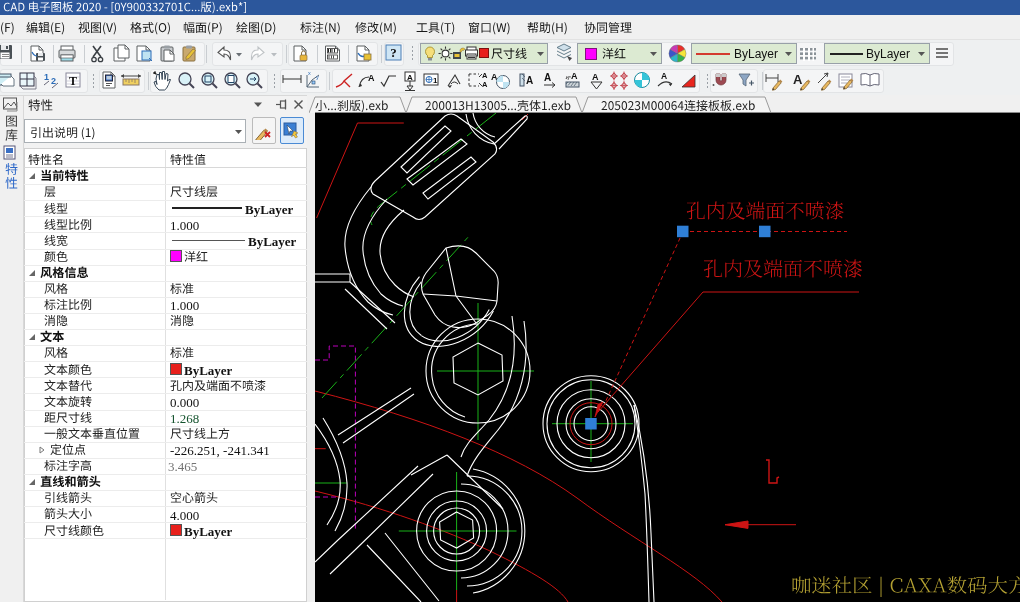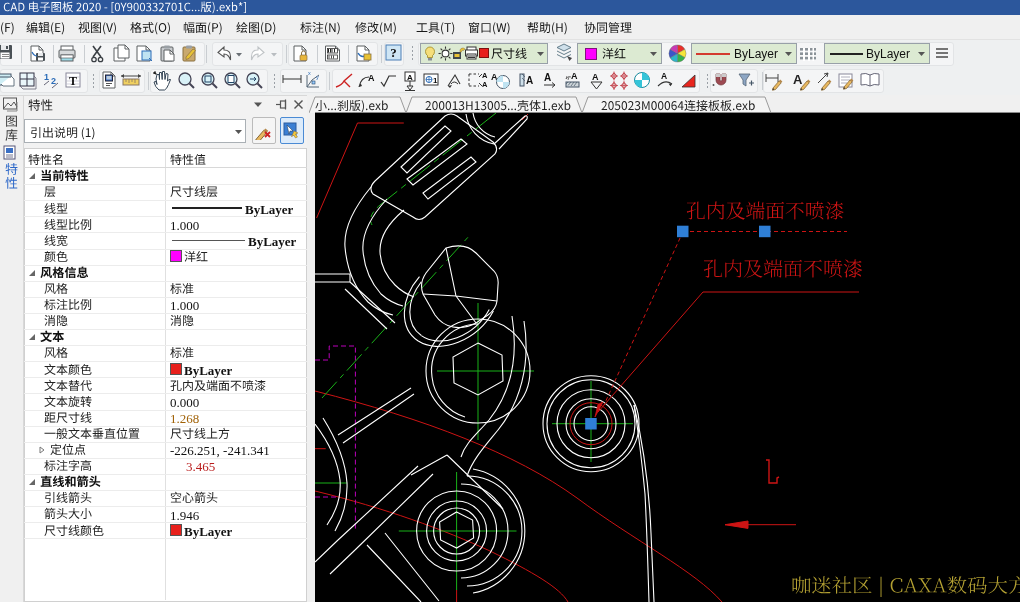--- a/index.html
+++ b/index.html
@@ -675,60 +675,60 @@
     </svg>
 <div class="abs" style="left:24px;top:409.5px;width:283px;height:1px;background:#ececec"></div>
 <svg style="position:absolute;left:44px;top:391.7px" width="52" height="17" viewBox="0 -13.9 52 16.8">
       <path d="M5.1 -9.9C5.4 -9.3 5.8 -8.5 6 -8L7 -8.3C6.8 -8.8 6.4 -9.6 6 -10.2ZM0.6 -8V-7.1H2.5C3.2 -5.3 4.1 -3.7 5.4 -2.4C4 -1.3 2.4 -0.5 0.4 0.1C0.6 0.3 0.9 0.7 1 0.9C3 0.3 4.7 -0.6 6 -1.8C7.4 -0.6 9 0.3 11 0.9C11.1 0.6 11.4 0.2 11.6 0C9.7 -0.4 8.1 -1.3 6.7 -2.4C7.9 -3.6 8.9 -5.2 9.6 -7.1H11.4V-8ZM6 -3C4.9 -4.2 4 -5.5 3.4 -7.1H8.5C7.9 -5.5 7.1 -4.1 6 -3Z M17.5 -10.1V-7.5H12.8V-6.6H16.4C15.5 -4.6 14 -2.7 12.4 -1.7C12.7 -1.5 13 -1.2 13.1 -0.9C14.8 -2.1 16.4 -4.3 17.3 -6.6H17.5V-2.2H14.7V-1.3H17.5V1H18.5V-1.3H21.3V-2.2H18.5V-6.6H18.6C19.5 -4.3 21.1 -2.1 22.9 -1C23 -1.2 23.4 -1.6 23.6 -1.8C21.9 -2.7 20.4 -4.6 19.5 -6.6H23.2V-7.5H18.5V-10.1Z M26 -9.8C26.4 -9.3 26.7 -8.6 26.9 -8.1H24.5V-7.3H25.8C25.8 -3.9 25.7 -1.2 24.3 0.3C24.5 0.5 24.8 0.8 25 1C26.1 -0.4 26.5 -2.4 26.6 -4.9H28C27.9 -1.5 27.8 -0.4 27.6 -0.1C27.6 0 27.5 0.1 27.3 0.1C27.1 0.1 26.7 0.1 26.2 0C26.4 0.3 26.4 0.6 26.4 0.9C26.9 0.9 27.4 0.9 27.7 0.8C28 0.8 28.2 0.7 28.4 0.4C28.7 0 28.8 -1.3 28.8 -5.3C28.8 -5.4 28.8 -5.7 28.8 -5.7H26.6L26.7 -7.3H29.3V-8.1H27.1L27.8 -8.4C27.6 -8.8 27.2 -9.5 26.8 -10ZM30.1 -4.5C30 -2.5 29.8 -0.7 28.8 0.3C29 0.5 29.3 0.7 29.4 0.9C29.9 0.4 30.3 -0.4 30.5 -1.2C31.2 0.4 32.3 0.7 33.8 0.7H35.4C35.4 0.5 35.5 0.1 35.6 -0.1C35.3 -0.1 34 -0.1 33.8 -0.1C33.4 -0.1 33.1 -0.1 32.7 -0.2V-2.7H35V-3.5H32.7V-5.6H34.3C34.2 -5.2 34 -4.7 33.8 -4.4L34.5 -4.1C34.8 -4.7 35.1 -5.5 35.4 -6.3L34.8 -6.4L34.7 -6.4H29.9C30.2 -6.8 30.5 -7.2 30.7 -7.7H35.5V-8.5H31.1C31.2 -9 31.4 -9.4 31.5 -9.9L30.6 -10.1C30.3 -8.7 29.7 -7.4 28.9 -6.6C29.1 -6.4 29.4 -6.1 29.6 -6L29.8 -6.3V-5.6H31.9V-0.6C31.4 -0.9 31 -1.5 30.7 -2.6C30.8 -3.2 30.8 -3.8 30.9 -4.5Z M37 -4C37.1 -4.1 37.4 -4.2 37.8 -4.2H38.9V-2.4L36.5 -2L36.7 -1.1L38.9 -1.6V0.9H39.8V-1.7L41.4 -2.1L41.4 -2.8L39.8 -2.6V-4.2H41V-5H39.8V-6.8H38.9V-5H37.7C38.1 -5.8 38.5 -6.8 38.8 -7.8H41V-8.7H39.1C39.2 -9.1 39.3 -9.5 39.4 -9.9L38.5 -10.1C38.4 -9.6 38.3 -9.1 38.2 -8.7H36.6V-7.8H38C37.7 -6.9 37.4 -6 37.3 -5.7C37.1 -5.2 36.9 -4.8 36.7 -4.8C36.8 -4.6 36.9 -4.2 37 -4ZM41.1 -6.4V-5.6H42.9C42.6 -4.7 42.4 -3.9 42.2 -3.3H45.6C45.2 -2.7 44.7 -2 44.2 -1.4C43.8 -1.7 43.3 -1.9 42.9 -2.1L42.4 -1.6C43.6 -0.8 45 0.3 45.7 1L46.3 0.3C46 -0.1 45.4 -0.5 44.9 -0.9C45.6 -1.9 46.5 -3 47.1 -3.9L46.4 -4.2L46.3 -4.2H43.4L43.8 -5.6H47.5V-6.4H44.1L44.4 -7.8H47.1V-8.7H44.7L45 -10L44.1 -10.1L43.8 -8.7H41.6V-7.8H43.5L43.1 -6.4Z" fill="#222"></path>
     </svg>
 <div class="abs" style="left:170px;top:394.9px;font-family:'Liberation Serif',serif;font-size:13px;color:#111">0.000</div>
 <div class="abs" style="left:24px;top:425.6px;width:283px;height:1px;background:#ececec"></div>
 <svg style="position:absolute;left:44px;top:407.8px" width="52" height="17" viewBox="0 -13.9 52 16.8">
       <path d="M1.8 -8.8H4.1V-6.7H1.8ZM6.6 -5.9H9.8V-3.4H6.6ZM11.3 -9.5H5.7V0.5H11.5V-0.4H6.6V-2.6H10.7V-6.7H6.6V-8.6H11.3ZM0.4 -0.4 0.6 0.4C1.9 0.1 3.6 -0.4 5.2 -0.9L5.1 -1.7L3.6 -1.2V-3.4H5.1V-4.2H3.6V-5.9H5V-9.6H1V-5.9H2.7V-1L1.8 -0.8V-4.7H1V-0.6Z M14.1 -9.5V-6.1C14.1 -4.1 14 -1.5 12.4 0.4C12.6 0.5 13 0.8 13.1 1C14.5 -0.6 14.9 -2.9 15.1 -4.8H18.2C18.9 -2 20.4 0 22.9 0.9C23 0.7 23.3 0.3 23.5 0.1C21.2 -0.6 19.8 -2.4 19.1 -4.8H22.3V-9.5ZM15.1 -8.6H21.4V-5.7H15.1V-6.1Z M26 -5C26.9 -4 27.8 -2.8 28.2 -1.9L29 -2.4C28.6 -3.3 27.6 -4.5 26.8 -5.4ZM31.6 -10.1V-7.5H24.6V-6.6H31.6V-0.4C31.6 -0.1 31.5 -0 31.2 0C30.9 0 29.9 0 28.7 -0C28.9 0.3 29.1 0.7 29.1 1C30.4 1 31.4 1 31.9 0.8C32.4 0.6 32.6 0.4 32.6 -0.4V-6.6H35.4V-7.5H32.6V-10.1Z M36.6 -0.6 36.8 0.2C37.9 -0.1 39.4 -0.6 40.8 -1L40.6 -1.7C39.2 -1.3 37.6 -0.9 36.6 -0.6ZM44.4 -9.4C45 -9.1 45.8 -8.6 46.2 -8.3L46.7 -8.8C46.3 -9.2 45.6 -9.6 45 -9.9ZM36.9 -5.1C37 -5.2 37.3 -5.2 38.8 -5.4C38.3 -4.6 37.8 -4 37.6 -3.8C37.2 -3.4 36.9 -3.1 36.6 -3C36.8 -2.8 36.9 -2.4 36.9 -2.2C37.2 -2.3 37.6 -2.4 40.6 -3.1C40.6 -3.2 40.6 -3.6 40.6 -3.8L38.2 -3.4C39.1 -4.5 40 -5.8 40.8 -7.1L40.1 -7.6C39.8 -7.1 39.6 -6.7 39.3 -6.2L37.8 -6.1C38.5 -7.1 39.2 -8.4 39.7 -9.6L38.9 -10C38.4 -8.6 37.5 -7.1 37.2 -6.7C37 -6.3 36.8 -6 36.6 -5.9C36.7 -5.7 36.8 -5.3 36.9 -5.1ZM46.6 -4.2C46.2 -3.4 45.5 -2.7 44.7 -2.1C44.5 -2.8 44.4 -3.5 44.3 -4.4L47.3 -5L47.2 -5.8L44.1 -5.2C44.1 -5.7 44 -6.2 44 -6.8L47 -7.2L46.8 -8L43.9 -7.6C43.9 -8.4 43.9 -9.2 43.9 -10.1H43C43 -9.2 43 -8.3 43.1 -7.5L41.2 -7.2L41.3 -6.4L43.1 -6.7C43.2 -6.1 43.2 -5.6 43.3 -5.1L41 -4.6L41.1 -3.8L43.4 -4.2C43.5 -3.2 43.7 -2.3 44 -1.6C43 -0.9 41.8 -0.4 40.6 0C40.8 0.2 41 0.5 41.1 0.7C42.3 0.3 43.3 -0.2 44.3 -0.8C44.8 0.3 45.4 0.9 46.3 0.9C47.1 0.9 47.4 0.5 47.6 -0.8C47.4 -0.9 47.1 -1.1 46.9 -1.3C46.8 -0.2 46.7 0 46.4 0C45.9 0 45.4 -0.4 45 -1.3C46 -2 46.8 -2.9 47.4 -3.8Z" fill="#222"></path>
     </svg>
-<div class="abs" style="left:170px;top:411.0px;font-family:'Liberation Serif',serif;font-size:13px;color:#a16207">1.268</div>
+<div class="abs" style="left:170px;top:411.0px;font-family:'Liberation Serif',serif;font-size:13px;color:#14532d">1.268</div>
 <div class="abs" style="left:24px;top:441.7px;width:283px;height:1px;background:#ececec"></div>
 <svg style="position:absolute;left:44px;top:423.9px" width="100" height="17" viewBox="0 -13.9 100 16.8">
       <path d="M0.5 -5.2V-4.2H11.5V-5.2Z M14.6 -7.2C14.9 -6.7 15.3 -6 15.5 -5.5L16.1 -5.9C15.9 -6.3 15.6 -6.9 15.2 -7.4ZM14.7 -3.3C15 -2.7 15.3 -2 15.5 -1.5L16.1 -1.8C16 -2.3 15.6 -3 15.3 -3.5ZM12.5 -4.9V-4.1H13.4C13.4 -2.6 13.2 -0.8 12.5 0.5C12.7 0.6 13 0.8 13.2 1C13.9 -0.5 14.2 -2.4 14.2 -4.1H16.5V-0.2C16.5 -0 16.5 0 16.3 0C16.2 0 15.6 0 15 0C15.1 0.3 15.3 0.6 15.3 0.9C16.1 0.9 16.6 0.8 16.9 0.7C17.3 0.6 17.4 0.3 17.4 -0.2V-8.9H15.5L16 -10L15.1 -10.1C15 -9.8 14.8 -9.3 14.7 -8.9H13.4V-5.3V-4.9ZM14.2 -8.2H16.5V-4.9H14.2V-5.3ZM18.6 -9.6V-8.1C18.6 -7.4 18.5 -6.6 17.7 -6C17.9 -5.9 18.3 -5.6 18.4 -5.4C19.3 -6.1 19.5 -7.2 19.5 -8.1V-8.8H21.3V-7C21.3 -6.2 21.5 -5.8 22.3 -5.8C22.4 -5.8 22.9 -5.8 23 -5.8C23.2 -5.8 23.4 -5.9 23.6 -5.9C23.6 -6.1 23.5 -6.4 23.5 -6.6C23.4 -6.6 23.1 -6.6 23 -6.6C22.9 -6.6 22.5 -6.6 22.3 -6.6C22.2 -6.6 22.2 -6.7 22.2 -7V-9.6ZM22 -4.2C21.7 -3.1 21.2 -2.3 20.6 -1.6C19.9 -2.3 19.4 -3.2 19.1 -4.2ZM18 -5V-4.2H18.6L18.2 -4.1C18.6 -2.9 19.2 -1.9 20 -1C19.3 -0.5 18.5 -0.1 17.6 0.2C17.8 0.3 18 0.7 18.1 0.9C19.1 0.6 19.9 0.1 20.6 -0.5C21.3 0.1 22 0.5 22.9 0.8C23.1 0.6 23.3 0.2 23.5 0C22.6 -0.2 21.9 -0.6 21.2 -1.1C22.1 -2 22.7 -3.2 23 -4.8L22.5 -5L22.3 -5Z M29.1 -9.9C29.4 -9.3 29.8 -8.5 30 -8L31 -8.3C30.8 -8.8 30.4 -9.6 30 -10.2ZM24.6 -8V-7.1H26.5C27.2 -5.3 28.1 -3.7 29.4 -2.4C28 -1.3 26.4 -0.5 24.4 0.1C24.6 0.3 24.9 0.7 25 0.9C27 0.3 28.7 -0.6 30 -1.8C31.4 -0.6 33 0.3 35 0.9C35.1 0.6 35.4 0.2 35.6 0C33.7 -0.4 32.1 -1.3 30.7 -2.4C31.9 -3.6 32.9 -5.2 33.6 -7.1H35.4V-8ZM30 -3C28.9 -4.2 28 -5.5 27.4 -7.1H32.5C31.9 -5.5 31.1 -4.1 30 -3Z M41.5 -10.1V-7.5H36.8V-6.6H40.4C39.5 -4.6 38 -2.7 36.4 -1.7C36.7 -1.5 37 -1.2 37.1 -0.9C38.8 -2.1 40.4 -4.3 41.3 -6.6H41.5V-2.2H38.7V-1.3H41.5V1H42.5V-1.3H45.3V-2.2H42.5V-6.6H42.6C43.5 -4.3 45.1 -2.1 46.9 -1C47 -1.2 47.4 -1.6 47.6 -1.8C45.9 -2.7 44.4 -4.6 43.5 -6.6H47.2V-7.5H42.5V-10.1Z M57.9 -10C55.9 -9.5 52.4 -9.3 49.6 -9.2C49.6 -9 49.8 -8.6 49.8 -8.4C51 -8.4 52.3 -8.5 53.6 -8.6V-7.3H49.2V-6.5H50.7V-5H48.6V-4.1H50.7V-2.5H49.2V-1.6H53.6V-0.2H49.8V0.6H58.2V-0.2H54.5V-1.6H58.9V-2.5H57.4V-4.1H59.4V-5H57.4V-6.5H58.8V-7.3H54.5V-8.7C55.9 -8.8 57.3 -9 58.3 -9.2ZM53.6 -4.1V-2.5H51.6V-4.1ZM54.5 -4.1H56.4V-2.5H54.5ZM53.6 -5H51.6V-6.5H53.6ZM54.5 -5V-6.5H56.4V-5Z M62.3 -7.3V-0.3H60.6V0.5H71.5V-0.3H69.8V-7.3H66L66.2 -8.2H71.1V-9H66.3L66.5 -10L65.5 -10.1L65.4 -9H60.9V-8.2H65.3L65.1 -7.3ZM63.1 -4.8H68.9V-3.8H63.1ZM63.1 -5.5V-6.5H68.9V-5.5ZM63.1 -3.1H68.9V-2.1H63.1ZM63.1 -0.3V-1.4H68.9V-0.3Z M76.4 -7.9V-7H83V-7.9ZM77.2 -6.1C77.6 -4.4 77.9 -2.2 78 -1L78.9 -1.2C78.8 -2.4 78.4 -4.6 78 -6.3ZM78.8 -9.9C79.1 -9.3 79.3 -8.5 79.4 -8L80.3 -8.3C80.2 -8.8 79.9 -9.6 79.7 -10.2ZM75.9 -0.4V0.5H83.5V-0.4H81C81.4 -2 81.9 -4.4 82.2 -6.2L81.3 -6.4C81.1 -4.6 80.6 -2 80.1 -0.4ZM75.4 -10C74.8 -8.2 73.6 -6.4 72.5 -5.2C72.6 -5 72.9 -4.6 73 -4.4C73.4 -4.8 73.8 -5.3 74.2 -5.8V0.9H75.1V-7.2C75.5 -8 75.9 -8.9 76.3 -9.8Z M91.8 -9H93.8V-7.9H91.8ZM89 -9H91V-7.9H89ZM86.3 -9H88.2V-7.9H86.3ZM86.3 -5.1V-0.1H84.7V0.6H95.3V-0.1H93.7V-5.1H89.9L90.1 -5.8H95.1V-6.5H90.2L90.4 -7.2H94.7V-9.6H85.4V-7.2H89.4L89.4 -6.5H84.8V-5.8H89.2L89.1 -5.1ZM87.1 -0.1V-0.8H92.8V-0.1ZM87.1 -3.3H92.8V-2.6H87.1ZM87.1 -3.8V-4.5H92.8V-3.8ZM87.1 -2.1H92.8V-1.4H87.1Z" fill="#222"></path>
     </svg>
 <svg style="position:absolute;left:170px;top:423.9px" width="64" height="17" viewBox="0 -13.9 64 16.8">
       <path d="M2.1 -9.5V-6.1C2.1 -4.1 2 -1.5 0.4 0.4C0.6 0.5 1 0.8 1.1 1C2.5 -0.6 2.9 -2.9 3.1 -4.8H6.2C6.9 -2 8.4 0 10.9 0.9C11 0.7 11.3 0.3 11.5 0.1C9.2 -0.6 7.8 -2.4 7.1 -4.8H10.3V-9.5ZM3.1 -8.6H9.4V-5.7H3.1V-6.1Z M14 -5C14.9 -4 15.8 -2.8 16.2 -1.9L17 -2.4C16.6 -3.3 15.6 -4.5 14.8 -5.4ZM19.6 -10.1V-7.5H12.6V-6.6H19.6V-0.4C19.6 -0.1 19.5 -0 19.2 0C18.9 0 17.9 0 16.7 -0C16.9 0.3 17.1 0.7 17.1 1C18.4 1 19.4 1 19.9 0.8C20.4 0.6 20.6 0.4 20.6 -0.4V-6.6H23.4V-7.5H20.6V-10.1Z M24.6 -0.6 24.8 0.2C25.9 -0.1 27.4 -0.6 28.8 -1L28.6 -1.7C27.2 -1.3 25.6 -0.9 24.6 -0.6ZM32.4 -9.4C33 -9.1 33.8 -8.6 34.2 -8.3L34.7 -8.8C34.3 -9.2 33.6 -9.6 33 -9.9ZM24.9 -5.1C25 -5.2 25.3 -5.2 26.8 -5.4C26.3 -4.6 25.8 -4 25.6 -3.8C25.2 -3.4 24.9 -3.1 24.6 -3C24.8 -2.8 24.9 -2.4 24.9 -2.2C25.2 -2.3 25.6 -2.4 28.6 -3.1C28.6 -3.2 28.6 -3.6 28.6 -3.8L26.2 -3.4C27.1 -4.5 28 -5.8 28.8 -7.1L28.1 -7.6C27.8 -7.1 27.6 -6.7 27.3 -6.2L25.8 -6.1C26.5 -7.1 27.2 -8.4 27.7 -9.6L26.9 -10C26.4 -8.6 25.5 -7.1 25.2 -6.7C25 -6.3 24.8 -6 24.6 -5.9C24.7 -5.7 24.8 -5.3 24.9 -5.1ZM34.6 -4.2C34.2 -3.4 33.5 -2.7 32.7 -2.1C32.5 -2.8 32.4 -3.5 32.3 -4.4L35.3 -5L35.2 -5.8L32.1 -5.2C32.1 -5.7 32 -6.2 32 -6.8L35 -7.2L34.8 -8L31.9 -7.6C31.9 -8.4 31.9 -9.2 31.9 -10.1H31C31 -9.2 31 -8.3 31.1 -7.5L29.2 -7.2L29.3 -6.4L31.1 -6.7C31.2 -6.1 31.2 -5.6 31.3 -5.1L29 -4.6L29.1 -3.8L31.4 -4.2C31.5 -3.2 31.7 -2.3 32 -1.6C31 -0.9 29.8 -0.4 28.6 0C28.8 0.2 29 0.5 29.1 0.7C30.3 0.3 31.3 -0.2 32.3 -0.8C32.8 0.3 33.4 0.9 34.3 0.9C35.1 0.9 35.4 0.5 35.6 -0.8C35.4 -0.9 35.1 -1.1 34.9 -1.3C34.8 -0.2 34.7 0 34.4 0C33.9 0 33.4 -0.4 33 -1.3C34 -2 34.8 -2.9 35.4 -3.8Z M41.1 -9.9V-0.5H36.6V0.4H47.4V-0.5H42.1V-5.3H46.6V-6.2H42.1V-9.9Z M53.3 -9.8C53.6 -9.3 54 -8.5 54.1 -8H48.8V-7.1H52.1C51.9 -4.4 51.6 -1.3 48.6 0.3C48.8 0.4 49.1 0.8 49.2 1C51.5 -0.2 52.4 -2.2 52.8 -4.3H57.1C56.9 -1.6 56.6 -0.5 56.3 -0.1C56.1 -0 56 0 55.7 0C55.4 0 54.6 -0 53.7 -0.1C53.9 0.2 54 0.5 54 0.8C54.8 0.9 55.6 0.9 56 0.8C56.5 0.8 56.8 0.7 57.1 0.4C57.5 -0.1 57.8 -1.4 58 -4.8C58 -4.9 58.1 -5.2 58.1 -5.2H52.9C53 -5.8 53 -6.5 53.1 -7.1H59.2V-8H54.2L55 -8.4C54.9 -8.9 54.5 -9.6 54.1 -10.2Z" fill="#222"></path>
     </svg>
 <div class="abs" style="left:24px;top:457.8px;width:283px;height:1px;background:#ececec"></div>
 <svg class="abs" style="left:38px;top:445.7px" width="8" height="8" viewBox="0 0 8 8">
       <path d="M2,1 L6,4 2,7z" fill="none" stroke="#777"></path>
     </svg>
 <svg style="position:absolute;left:50px;top:440.0px" width="40" height="17" viewBox="0 -13.9 40 16.8">
       <path d="M2.7 -4.5C2.4 -2.4 1.8 -0.6 0.4 0.4C0.6 0.5 1 0.8 1.2 1C2 0.3 2.5 -0.6 3 -1.7C4.1 0.3 5.9 0.8 8.4 0.8H11.2C11.2 0.5 11.4 0.1 11.5 -0.1C10.9 -0.1 8.9 -0.1 8.4 -0.1C7.7 -0.1 7.1 -0.2 6.5 -0.3V-2.7H10V-3.5H6.5V-5.5H9.5V-6.4H2.5V-5.5H5.5V-0.5C4.5 -0.9 3.8 -1.6 3.3 -2.9C3.4 -3.4 3.5 -3.9 3.6 -4.4ZM5.1 -9.9C5.3 -9.6 5.5 -9.1 5.7 -8.7H1V-6.1H1.9V-7.9H10.1V-6.1H11V-8.7H6.7C6.6 -9.1 6.3 -9.7 6 -10.2Z M16.4 -7.9V-7H23V-7.9ZM17.2 -6.1C17.6 -4.4 17.9 -2.2 18 -1L18.9 -1.2C18.8 -2.4 18.4 -4.6 18 -6.3ZM18.8 -9.9C19.1 -9.3 19.3 -8.5 19.4 -8L20.3 -8.3C20.2 -8.8 19.9 -9.6 19.7 -10.2ZM15.9 -0.4V0.5H23.5V-0.4H21C21.4 -2 21.9 -4.4 22.2 -6.2L21.3 -6.4C21.1 -4.6 20.6 -2 20.1 -0.4ZM15.4 -10C14.8 -8.2 13.6 -6.4 12.5 -5.2C12.6 -5 12.9 -4.6 13 -4.4C13.4 -4.8 13.8 -5.3 14.2 -5.8V0.9H15.1V-7.2C15.5 -8 15.9 -8.9 16.3 -9.8Z M26.8 -5.6H33.1V-3.4H26.8ZM28.1 -1.5C28.2 -0.8 28.3 0.3 28.3 0.9L29.2 0.7C29.2 0.2 29.1 -0.8 28.9 -1.6ZM30.6 -1.5C30.9 -0.8 31.3 0.2 31.4 0.8L32.3 0.6C32.1 0 31.8 -1 31.4 -1.7ZM33 -1.6C33.6 -0.9 34.3 0.2 34.6 0.9L35.4 0.5C35.1 -0.2 34.4 -1.2 33.8 -1.9ZM26.1 -1.9C25.8 -1 25.1 0 24.5 0.6L25.3 0.9C26 0.3 26.6 -0.7 27 -1.6ZM26 -6.4V-2.6H34V-6.4H30.4V-8H34.9V-8.8H30.4V-10.1H29.5V-6.4Z" fill="#222"></path>
     </svg>
 <div class="abs" style="left:170px;top:443.2px;font-family:'Liberation Serif',serif;font-size:13px;color:#111">-226.251,  -241.341</div>
 <div class="abs" style="left:24px;top:473.9px;width:283px;height:1px;background:#ececec"></div>
 <svg style="position:absolute;left:44px;top:456.1px" width="52" height="17" viewBox="0 -13.9 52 16.8">
       <path d="M5.6 -9.2V-8.3H10.8V-9.2ZM9.3 -3.9C9.9 -2.7 10.5 -1.1 10.7 -0.2L11.5 -0.5C11.3 -1.4 10.7 -3 10.1 -4.1ZM5.9 -4.1C5.6 -2.8 5 -1.5 4.4 -0.7C4.6 -0.6 4.9 -0.3 5.1 -0.2C5.7 -1.1 6.3 -2.5 6.7 -3.9ZM5.1 -6.3V-5.4H7.6V-0.2C7.6 -0.1 7.6 -0 7.4 0C7.2 0 6.7 0 6.1 -0C6.2 0.3 6.3 0.6 6.3 0.9C7.2 0.9 7.7 0.9 8.1 0.7C8.4 0.6 8.5 0.3 8.5 -0.2V-5.4H11.5V-6.3ZM2.4 -10.1V-7.5H0.6V-6.7H2.2C1.8 -5.2 1.1 -3.5 0.3 -2.6C0.5 -2.4 0.7 -2 0.8 -1.7C1.4 -2.5 2 -3.8 2.4 -5.1V0.9H3.3V-5.3C3.7 -4.7 4.2 -4 4.4 -3.6L4.9 -4.3C4.7 -4.7 3.7 -6 3.3 -6.4V-6.7H4.9V-7.5H3.3V-10.1Z M13.1 -9.3C13.9 -8.9 14.9 -8.3 15.4 -7.9L15.9 -8.7C15.4 -9.1 14.4 -9.6 13.6 -9.9ZM12.5 -6C13.3 -5.6 14.2 -5 14.7 -4.7L15.2 -5.4C14.7 -5.8 13.7 -6.3 13 -6.6ZM12.9 0.2 13.6 0.8C14.3 -0.3 15.2 -1.8 15.8 -3.1L15.1 -3.7C14.4 -2.3 13.5 -0.7 12.9 0.2ZM18.6 -9.8C19 -9.2 19.4 -8.4 19.6 -7.8L20.4 -8.2C20.3 -8.7 19.8 -9.5 19.4 -10.1ZM16 -7.8V-6.9H19.2V-4.2H16.5V-3.4H19.2V-0.3H15.6V0.6H23.5V-0.3H20.1V-3.4H22.8V-4.2H20.1V-6.9H23.3V-7.8Z M29.5 -4.4V-3.6H24.8V-2.7H29.5V-0.2C29.5 0 29.5 0.1 29.2 0.1C29 0.1 28.2 0.1 27.4 0C27.6 0.3 27.8 0.7 27.8 0.9C28.8 0.9 29.5 0.9 29.9 0.8C30.3 0.6 30.5 0.4 30.5 -0.1V-2.7H35.2V-3.6H30.5V-4C31.5 -4.6 32.6 -5.4 33.3 -6.2L32.7 -6.7L32.5 -6.6H26.8V-5.8H31.6C31 -5.2 30.2 -4.7 29.5 -4.4ZM29.1 -9.9C29.3 -9.6 29.5 -9.2 29.7 -8.8H25V-6.3H25.8V-8H34.1V-6.3H35V-8.8H30.8C30.6 -9.2 30.3 -9.8 30 -10.2Z M39.4 -6.7H44.6V-5.6H39.4ZM38.5 -7.4V-5H45.6V-7.4ZM41.3 -9.9 41.6 -8.8H36.7V-8H47.2V-8.8H42.6C42.5 -9.2 42.3 -9.7 42.2 -10.1ZM37.2 -4.3V0.9H38V-3.5H46V0C46 0.1 45.9 0.2 45.8 0.2C45.6 0.2 45 0.2 44.5 0.2C44.6 0.4 44.8 0.6 44.8 0.9C45.6 0.9 46.1 0.9 46.4 0.8C46.8 0.6 46.9 0.4 46.9 0V-4.3ZM39.4 -2.8V0.3H40.2V-0.3H44.5V-2.8ZM40.2 -2.1H43.7V-1H40.2Z" fill="#222"></path>
     </svg>
-<div class="abs" style="left:186px;top:459.3px;font-family:'Liberation Serif',serif;font-size:13px;color:#b91c1c">3.465</div>
+<div class="abs" style="left:168px;top:459.3px;font-family:'Liberation Serif',serif;font-size:13px;color:#737373">3.465</div>
 <div class="abs" style="left:24px;top:490.0px;width:283px;height:1px;background:#ececec"></div>
 <svg class="abs" style="left:28px;top:477.9px" width="8" height="8" viewBox="0 0 8 8">
       <path d="M7,1 V7 H1z" fill="#666"></path>
     </svg>
 <svg style="position:absolute;left:40px;top:472.0px" width="65" height="17" viewBox="0 -14.1 65 17.1">
       <path d="M2.1 -7.6V-0.6H0.5V0.7H11.7V-0.6H10.2V-7.6H6.4L6.5 -8.2H11.4V-9.5H6.8L6.9 -10.2L5.3 -10.4L5.2 -9.5H0.8V-8.2H5.1L5 -7.6ZM3.5 -4.7H8.7V-4.1H3.5ZM3.5 -5.7V-6.4H8.7V-5.7ZM3.5 -3H8.7V-2.3H3.5ZM3.5 -0.6V-1.3H8.7V-0.6Z M12.8 -0.9 13.1 0.5C14.3 0.1 15.8 -0.4 17.2 -0.9L16.9 -2.1C15.4 -1.6 13.8 -1.1 12.8 -0.9ZM20.8 -9.5C21.3 -9.1 22 -8.6 22.3 -8.3L23.2 -9.2C22.9 -9.5 22.2 -10 21.7 -10.2ZM13.1 -5C13.3 -5.1 13.6 -5.2 14.7 -5.3C14.3 -4.8 13.9 -4.3 13.7 -4.1C13.3 -3.7 13.1 -3.4 12.7 -3.3C12.9 -3 13.1 -2.3 13.2 -2.1C13.5 -2.2 14 -2.4 17 -3C17 -3.3 17 -3.8 17 -4.2L15.1 -3.9C15.9 -4.9 16.7 -6 17.4 -7.1L16.2 -7.9C16 -7.5 15.8 -7 15.5 -6.6L14.5 -6.5C15.1 -7.5 15.8 -8.6 16.3 -9.7L14.9 -10.3C14.5 -9 13.6 -7.5 13.4 -7.1C13.1 -6.7 12.9 -6.5 12.6 -6.4C12.8 -6 13 -5.3 13.1 -5ZM22.7 -4.3C22.4 -3.7 21.9 -3.2 21.3 -2.7C21.2 -3.2 21.1 -3.7 21 -4.3L23.9 -4.8L23.6 -6.1L20.9 -5.6L20.8 -6.7L23.5 -7.2L23.3 -8.4L20.7 -8C20.6 -8.8 20.6 -9.6 20.6 -10.4H19.2C19.2 -9.6 19.2 -8.7 19.2 -7.8L17.5 -7.6L17.7 -6.2L19.3 -6.5L19.4 -5.3L17.2 -4.9L17.4 -3.6L19.6 -4C19.8 -3.2 19.9 -2.4 20.1 -1.8C19.1 -1.1 18 -0.6 16.8 -0.3C17.1 0 17.5 0.5 17.7 0.9C18.7 0.5 19.7 0.1 20.6 -0.5C21.1 0.5 21.7 1.1 22.5 1.1C23.5 1.1 23.9 0.7 24.1 -0.8C23.8 -1 23.3 -1.3 23.1 -1.6C23 -0.6 22.9 -0.3 22.7 -0.3C22.4 -0.3 22 -0.7 21.8 -1.3C22.6 -2 23.4 -2.8 23.9 -3.7Z M30.7 -9.2V0.5H32.1V-0.5H34.1V0.4H35.6V-9.2ZM32.1 -1.9V-7.8H34.1V-1.9ZM29.5 -10.3C28.4 -9.8 26.6 -9.4 25 -9.2C25.1 -8.9 25.3 -8.4 25.4 -8.1C25.9 -8.1 26.5 -8.2 27.1 -8.3V-6.7H24.9V-5.4H26.8C26.3 -4 25.5 -2.6 24.7 -1.7C24.9 -1.4 25.3 -0.8 25.4 -0.4C26.1 -1.1 26.6 -2.1 27.1 -3.3V1.1H28.6V-3.5C29 -2.9 29.4 -2.3 29.6 -1.8L30.5 -3.1C30.2 -3.4 29.1 -4.7 28.6 -5.2V-5.4H30.4V-6.7H28.6V-8.6C29.2 -8.7 29.9 -8.9 30.4 -9.1Z M43.6 -4.5V-1H45V-4.5ZM46.1 -5V-0.5C46.1 -0.3 46.1 -0.3 45.9 -0.3C45.7 -0.3 45 -0.3 44.4 -0.3C44.6 0 44.9 0.6 45 1C45.8 1 46.5 1 46.9 0.8C47.4 0.6 47.6 0.2 47.6 -0.5V-5ZM43.8 -10.5C43.6 -9.8 43.2 -9 42.7 -8.4V-9.6H40L40.3 -10.1L38.9 -10.5C38.5 -9.5 37.7 -8.5 36.9 -7.8C37.3 -7.6 37.9 -7.2 38.1 -7C38.5 -7.4 38.9 -7.8 39.3 -8.4H39.8C40 -8.1 40.1 -7.8 40.2 -7.5L39.2 -7.1C39.4 -6.9 39.5 -6.7 39.7 -6.5H37.1V-5.4H48.3V-6.5H45.7L46.2 -7.1L46 -7.1L47 -7.7C46.9 -7.9 46.8 -8.1 46.7 -8.3H48.2V-9.6H45L45.2 -10.2ZM44.7 -7.5C44.5 -7.2 44.3 -6.9 44.1 -6.5H41.3C41.2 -6.8 41 -7 40.8 -7.3L41.6 -7.7C41.5 -7.9 41.4 -8.1 41.3 -8.4H42.6C42.5 -8.2 42.3 -8 42.1 -7.9C42.5 -7.7 43.1 -7.3 43.4 -7.1C43.7 -7.4 44.1 -7.8 44.4 -8.3H45.1C45.3 -8 45.6 -7.6 45.7 -7.2ZM41.2 -3.9V-3.3H39.3V-3.9ZM38 -4.9V1H39.3V-0.8H41.2V-0.4C41.2 -0.2 41.2 -0.2 41 -0.2C40.9 -0.2 40.5 -0.2 40.2 -0.2C40.3 0.1 40.5 0.6 40.6 1C41.2 1 41.7 1 42.1 0.8C42.5 0.6 42.6 0.3 42.6 -0.3V-4.9ZM39.3 -2.3H41.2V-1.8H39.3Z M55.4 -1.6C57 -0.9 58.6 0.1 59.6 0.9L60.5 -0.2C59.6 -1 57.8 -2 56.1 -2.7ZM50.8 -9C51.8 -8.6 53.1 -8 53.7 -7.5L54.5 -8.6C53.9 -9.1 52.6 -9.7 51.6 -10ZM49.7 -6.6C50.7 -6.2 52 -5.6 52.6 -5.1L53.5 -6.2C52.9 -6.7 51.6 -7.3 50.6 -7.7ZM49.4 -4.9V-3.6H54.3C53.6 -2 52.2 -0.9 49.3 -0.2C49.6 0.2 49.9 0.7 50.1 1.1C53.6 0.2 55.2 -1.4 55.9 -3.6H60.4V-4.9H56.3C56.6 -6.5 56.6 -8.3 56.6 -10.3H55C55 -8.2 55.1 -6.4 54.8 -4.9Z" fill="#111"></path>
     </svg>
 <div class="abs" style="left:24px;top:506.1px;width:283px;height:1px;background:#ececec"></div>
 <svg style="position:absolute;left:44px;top:488.3px" width="52" height="17" viewBox="0 -13.9 52 16.8">
       <path d="M9.4 -10V1H10.3V-10ZM1.7 -6.8C1.6 -5.7 1.3 -4.2 1.1 -3.3H5.6C5.4 -1.2 5.2 -0.4 5 -0.1C4.8 -0 4.7 0 4.4 0C4.1 0 3.3 -0 2.5 -0.1C2.7 0.2 2.8 0.6 2.9 0.8C3.6 0.9 4.4 0.9 4.8 0.9C5.2 0.8 5.5 0.8 5.7 0.5C6.1 0.1 6.3 -1 6.6 -3.7C6.6 -3.8 6.6 -4.1 6.6 -4.1H2.2C2.3 -4.7 2.4 -5.3 2.5 -6H6.5V-9.6H1.3V-8.7H5.6V-6.8Z M12.6 -0.6 12.8 0.2C13.9 -0.1 15.4 -0.6 16.8 -1L16.6 -1.7C15.2 -1.3 13.6 -0.9 12.6 -0.6ZM20.4 -9.4C21 -9.1 21.8 -8.6 22.2 -8.3L22.7 -8.8C22.3 -9.2 21.6 -9.6 21 -9.9ZM12.9 -5.1C13 -5.2 13.3 -5.2 14.8 -5.4C14.3 -4.6 13.8 -4 13.6 -3.8C13.2 -3.4 12.9 -3.1 12.6 -3C12.8 -2.8 12.9 -2.4 12.9 -2.2C13.2 -2.3 13.6 -2.4 16.6 -3.1C16.6 -3.2 16.6 -3.6 16.6 -3.8L14.2 -3.4C15.1 -4.5 16 -5.8 16.8 -7.1L16.1 -7.6C15.8 -7.1 15.6 -6.7 15.3 -6.2L13.8 -6.1C14.5 -7.1 15.2 -8.4 15.7 -9.6L14.9 -10C14.4 -8.6 13.5 -7.1 13.2 -6.7C13 -6.3 12.8 -6 12.6 -5.9C12.7 -5.7 12.8 -5.3 12.9 -5.1ZM22.6 -4.2C22.2 -3.4 21.5 -2.7 20.7 -2.1C20.5 -2.8 20.4 -3.5 20.3 -4.4L23.3 -5L23.2 -5.8L20.1 -5.2C20.1 -5.7 20 -6.2 20 -6.8L23 -7.2L22.8 -8L19.9 -7.6C19.9 -8.4 19.9 -9.2 19.9 -10.1H19C19 -9.2 19 -8.3 19.1 -7.5L17.2 -7.2L17.3 -6.4L19.1 -6.7C19.2 -6.1 19.2 -5.6 19.3 -5.1L17 -4.6L17.1 -3.8L19.4 -4.2C19.5 -3.2 19.7 -2.3 20 -1.6C19 -0.9 17.8 -0.4 16.6 0C16.8 0.2 17 0.5 17.1 0.7C18.3 0.3 19.3 -0.2 20.3 -0.8C20.8 0.3 21.4 0.9 22.3 0.9C23.1 0.9 23.4 0.5 23.6 -0.8C23.4 -0.9 23.1 -1.1 22.9 -1.3C22.8 -0.2 22.7 0 22.4 0C21.9 0 21.4 -0.4 21 -1.3C22 -2 22.8 -2.9 23.4 -3.8Z M31.2 -4.5V-0.9H32V-4.5ZM33.7 -5V-0.1C33.7 0 33.6 0.1 33.4 0.1C33.3 0.1 32.6 0.1 31.9 0.1C32 0.3 32.2 0.7 32.3 0.9C33.1 0.9 33.7 0.9 34.1 0.7C34.5 0.6 34.6 0.4 34.6 -0.1V-5ZM32.1 -7.4C31.9 -7.1 31.6 -6.6 31.3 -6.3H28.5C28.3 -6.6 27.9 -7.1 27.6 -7.4L26.8 -7.1C27 -6.9 27.3 -6.6 27.5 -6.3H24.6V-5.5H35.4V-6.3H32.3C32.6 -6.5 32.8 -6.8 33 -7.1ZM28.9 -4.2V-3.3H26.4V-4.2ZM25.5 -4.8V0.9H26.4V-1H28.9V-0.1C28.9 0.1 28.9 0.1 28.7 0.1C28.6 0.1 28.2 0.1 27.6 0.1C27.8 0.3 27.9 0.6 27.9 0.9C28.6 0.9 29.1 0.9 29.4 0.7C29.7 0.6 29.8 0.4 29.8 -0.1V-4.8ZM26.4 -2.6H28.9V-1.7H26.4ZM26.5 -10.2C26.1 -9.2 25.4 -8.2 24.6 -7.6C24.8 -7.5 25.2 -7.2 25.3 -7.1C25.7 -7.5 26.1 -7.9 26.5 -8.5H27.3C27.5 -8.1 27.7 -7.6 27.8 -7.3L28.6 -7.6C28.5 -7.9 28.4 -8.2 28.2 -8.5H29.9V-9.2H27C27.1 -9.5 27.2 -9.7 27.3 -10ZM31.1 -10.2C30.8 -9.3 30.2 -8.4 29.5 -7.8C29.7 -7.6 30.1 -7.4 30.3 -7.2C30.6 -7.6 30.9 -8 31.2 -8.5H32.3C32.6 -8 32.9 -7.5 33 -7.2L33.8 -7.6C33.7 -7.8 33.5 -8.1 33.3 -8.5H35.3V-9.2H31.7C31.8 -9.5 31.9 -9.7 32 -10Z M42.4 -2C44.1 -1.2 45.7 -0.1 46.7 0.8L47.3 0.1C46.3 -0.8 44.6 -1.8 42.9 -2.6ZM38.3 -8.9C39.3 -8.5 40.5 -7.9 41 -7.4L41.6 -8.1C41 -8.6 39.8 -9.2 38.8 -9.5ZM37.2 -6.7C38.2 -6.3 39.4 -5.7 39.9 -5.2L40.5 -5.9C39.9 -6.4 38.7 -7 37.8 -7.3ZM36.7 -4.6V-3.7H41.8C41.1 -1.9 39.8 -0.6 36.7 0.2C36.9 0.4 37.1 0.7 37.2 0.9C40.6 0 42.1 -1.5 42.8 -3.7H47.4V-4.6H43C43.3 -6.1 43.3 -7.9 43.3 -10H42.3C42.3 -7.9 42.4 -6.1 42 -4.6Z" fill="#222"></path>
     </svg>
 <svg style="position:absolute;left:170px;top:488.3px" width="52" height="17" viewBox="0 -13.9 52 16.8">
       <path d="M6.8 -6.4C8 -5.8 9.6 -4.9 10.4 -4.3L11 -5C10.2 -5.5 8.5 -6.4 7.3 -7ZM4.6 -7.1C3.7 -6.3 2.4 -5.5 1 -5L1.5 -4.2C3 -4.8 4.3 -5.7 5.2 -6.5ZM0.9 -0.3V0.6H11.1V-0.3H6.5V-3.3H9.9V-4.1H2.2V-3.3H5.5V-0.3ZM5.1 -9.9C5.3 -9.5 5.5 -9 5.7 -8.6H0.9V-5.9H1.8V-7.8H10.2V-6.2H11.1V-8.6H6.8C6.6 -9.1 6.3 -9.7 6 -10.2Z M15.5 -6.7V-0.8C15.5 0.4 15.9 0.7 17.2 0.7C17.5 0.7 19.3 0.7 19.6 0.7C21 0.7 21.3 0.1 21.4 -2.2C21.2 -2.3 20.8 -2.4 20.5 -2.6C20.5 -0.5 20.4 -0.1 19.6 -0.1C19.2 -0.1 17.6 -0.1 17.3 -0.1C16.6 -0.1 16.5 -0.2 16.5 -0.8V-6.7ZM13.6 -5.8C13.4 -4.4 13 -2.5 12.5 -1.3L13.4 -0.9C13.9 -2.2 14.3 -4.2 14.5 -5.7ZM21.1 -5.8C21.8 -4.4 22.5 -2.5 22.7 -1.3L23.6 -1.6C23.3 -2.9 22.7 -4.7 22 -6.1ZM16.1 -9.1C17.2 -8.3 18.7 -7.1 19.3 -6.3L20 -7C19.3 -7.8 17.8 -8.9 16.7 -9.7Z M31.2 -4.5V-0.9H32V-4.5ZM33.7 -5V-0.1C33.7 0 33.6 0.1 33.4 0.1C33.3 0.1 32.6 0.1 31.9 0.1C32 0.3 32.2 0.7 32.3 0.9C33.1 0.9 33.7 0.9 34.1 0.7C34.5 0.6 34.6 0.4 34.6 -0.1V-5ZM32.1 -7.4C31.9 -7.1 31.6 -6.6 31.3 -6.3H28.5C28.3 -6.6 27.9 -7.1 27.6 -7.4L26.8 -7.1C27 -6.9 27.3 -6.6 27.5 -6.3H24.6V-5.5H35.4V-6.3H32.3C32.6 -6.5 32.8 -6.8 33 -7.1ZM28.9 -4.2V-3.3H26.4V-4.2ZM25.5 -4.8V0.9H26.4V-1H28.9V-0.1C28.9 0.1 28.9 0.1 28.7 0.1C28.6 0.1 28.2 0.1 27.6 0.1C27.8 0.3 27.9 0.6 27.9 0.9C28.6 0.9 29.1 0.9 29.4 0.7C29.7 0.6 29.8 0.4 29.8 -0.1V-4.8ZM26.4 -2.6H28.9V-1.7H26.4ZM26.5 -10.2C26.1 -9.2 25.4 -8.2 24.6 -7.6C24.8 -7.5 25.2 -7.2 25.3 -7.1C25.7 -7.5 26.1 -7.9 26.5 -8.5H27.3C27.5 -8.1 27.7 -7.6 27.8 -7.3L28.6 -7.6C28.5 -7.9 28.4 -8.2 28.2 -8.5H29.9V-9.2H27C27.1 -9.5 27.2 -9.7 27.3 -10ZM31.1 -10.2C30.8 -9.3 30.2 -8.4 29.5 -7.8C29.7 -7.6 30.1 -7.4 30.3 -7.2C30.6 -7.6 30.9 -8 31.2 -8.5H32.3C32.6 -8 32.9 -7.5 33 -7.2L33.8 -7.6C33.7 -7.8 33.5 -8.1 33.3 -8.5H35.3V-9.2H31.7C31.8 -9.5 31.9 -9.7 32 -10Z M42.4 -2C44.1 -1.2 45.7 -0.1 46.7 0.8L47.3 0.1C46.3 -0.8 44.6 -1.8 42.9 -2.6ZM38.3 -8.9C39.3 -8.5 40.5 -7.9 41 -7.4L41.6 -8.1C41 -8.6 39.8 -9.2 38.8 -9.5ZM37.2 -6.7C38.2 -6.3 39.4 -5.7 39.9 -5.2L40.5 -5.9C39.9 -6.4 38.7 -7 37.8 -7.3ZM36.7 -4.6V-3.7H41.8C41.1 -1.9 39.8 -0.6 36.7 0.2C36.9 0.4 37.1 0.7 37.2 0.9C40.6 0 42.1 -1.5 42.8 -3.7H47.4V-4.6H43C43.3 -6.1 43.3 -7.9 43.3 -10H42.3C42.3 -7.9 42.4 -6.1 42 -4.6Z" fill="#222"></path>
     </svg>
 <div class="abs" style="left:24px;top:522.2px;width:283px;height:1px;background:#ececec"></div>
 <svg style="position:absolute;left:44px;top:504.4px" width="52" height="17" viewBox="0 -13.9 52 16.8">
       <path d="M7.2 -4.5V-0.9H8V-4.5ZM9.7 -5V-0.1C9.7 0 9.6 0.1 9.4 0.1C9.3 0.1 8.6 0.1 7.9 0.1C8 0.3 8.2 0.7 8.3 0.9C9.1 0.9 9.7 0.9 10.1 0.7C10.5 0.6 10.6 0.4 10.6 -0.1V-5ZM8.1 -7.4C7.9 -7.1 7.6 -6.6 7.3 -6.3H4.5C4.3 -6.6 3.9 -7.1 3.6 -7.4L2.8 -7.1C3 -6.9 3.3 -6.6 3.5 -6.3H0.6V-5.5H11.4V-6.3H8.3C8.6 -6.5 8.8 -6.8 9 -7.1ZM4.9 -4.2V-3.3H2.4V-4.2ZM1.5 -4.8V0.9H2.4V-1H4.9V-0.1C4.9 0.1 4.9 0.1 4.7 0.1C4.6 0.1 4.2 0.1 3.6 0.1C3.8 0.3 3.9 0.6 3.9 0.9C4.6 0.9 5.1 0.9 5.4 0.7C5.7 0.6 5.8 0.4 5.8 -0.1V-4.8ZM2.4 -2.6H4.9V-1.7H2.4ZM2.5 -10.2C2.1 -9.2 1.4 -8.2 0.6 -7.6C0.8 -7.5 1.2 -7.2 1.3 -7.1C1.7 -7.5 2.1 -7.9 2.5 -8.5H3.3C3.5 -8.1 3.7 -7.6 3.8 -7.3L4.6 -7.6C4.5 -7.9 4.4 -8.2 4.2 -8.5H5.9V-9.2H3C3.1 -9.5 3.2 -9.7 3.3 -10ZM7.1 -10.2C6.8 -9.3 6.2 -8.4 5.5 -7.8C5.7 -7.6 6.1 -7.4 6.3 -7.2C6.6 -7.6 6.9 -8 7.2 -8.5H8.3C8.6 -8 8.9 -7.5 9 -7.2L9.8 -7.6C9.7 -7.8 9.5 -8.1 9.3 -8.5H11.3V-9.2H7.7C7.8 -9.5 7.9 -9.7 8 -10Z M18.4 -2C20.1 -1.2 21.7 -0.1 22.7 0.8L23.3 0.1C22.3 -0.8 20.6 -1.8 18.9 -2.6ZM14.3 -8.9C15.3 -8.5 16.5 -7.9 17 -7.4L17.6 -8.1C17 -8.6 15.8 -9.2 14.8 -9.5ZM13.2 -6.7C14.2 -6.3 15.4 -5.7 15.9 -5.2L16.5 -5.9C15.9 -6.4 14.7 -7 13.8 -7.3ZM12.7 -4.6V-3.7H17.8C17.1 -1.9 15.8 -0.6 12.7 0.2C12.9 0.4 13.1 0.7 13.2 0.9C16.6 0 18.1 -1.5 18.8 -3.7H23.4V-4.6H19C19.3 -6.1 19.3 -7.9 19.3 -10H18.3C18.3 -7.9 18.4 -6.1 18 -4.6Z M29.5 -10.1C29.5 -9.1 29.5 -7.9 29.4 -6.6H24.7V-5.7H29.2C28.7 -3.4 27.5 -1.1 24.5 0.2C24.8 0.4 25.1 0.7 25.2 0.9C28.1 -0.4 29.4 -2.7 30 -5C30.9 -2.3 32.5 -0.2 34.8 0.9C35 0.7 35.3 0.3 35.5 0.1C33.2 -0.9 31.6 -3.1 30.8 -5.7H35.3V-6.6H30.3C30.5 -7.9 30.5 -9.1 30.5 -10.1Z M41.6 -9.9V-0.3C41.6 -0 41.5 0 41.2 0C41 0 40.1 0.1 39.2 0C39.4 0.3 39.6 0.7 39.6 1C40.7 1 41.5 0.9 41.9 0.8C42.4 0.6 42.5 0.4 42.5 -0.3V-9.9ZM44.5 -6.9C45.5 -5.1 46.5 -2.9 46.7 -1.5L47.7 -1.8C47.4 -3.3 46.4 -5.5 45.3 -7.2ZM38.4 -7.1C38.1 -5.5 37.5 -3.4 36.4 -2.1C36.6 -2 37 -1.8 37.2 -1.7C38.3 -3 39 -5.2 39.4 -6.9Z" fill="#222"></path>
     </svg>
-<div class="abs" style="left:170px;top:507.6px;font-family:'Liberation Serif',serif;font-size:13px;color:#111">1.946</div>
+<div class="abs" style="left:170px;top:507.6px;font-family:'Liberation Serif',serif;font-size:13px;color:#111">4.000</div>
 <div class="abs" style="left:24px;top:538.3px;width:283px;height:1px;background:#ececec"></div>
 <svg style="position:absolute;left:44px;top:520.5px" width="64" height="17" viewBox="0 -13.9 64 16.8">
       <path d="M2.1 -9.5V-6.1C2.1 -4.1 2 -1.5 0.4 0.4C0.6 0.5 1 0.8 1.1 1C2.5 -0.6 2.9 -2.9 3.1 -4.8H6.2C6.9 -2 8.4 0 10.9 0.9C11 0.7 11.3 0.3 11.5 0.1C9.2 -0.6 7.8 -2.4 7.1 -4.8H10.3V-9.5ZM3.1 -8.6H9.4V-5.7H3.1V-6.1Z M14 -5C14.9 -4 15.8 -2.8 16.2 -1.9L17 -2.4C16.6 -3.3 15.6 -4.5 14.8 -5.4ZM19.6 -10.1V-7.5H12.6V-6.6H19.6V-0.4C19.6 -0.1 19.5 -0 19.2 0C18.9 0 17.9 0 16.7 -0C16.9 0.3 17.1 0.7 17.1 1C18.4 1 19.4 1 19.9 0.8C20.4 0.6 20.6 0.4 20.6 -0.4V-6.6H23.4V-7.5H20.6V-10.1Z M24.6 -0.6 24.8 0.2C25.9 -0.1 27.4 -0.6 28.8 -1L28.6 -1.7C27.2 -1.3 25.6 -0.9 24.6 -0.6ZM32.4 -9.4C33 -9.1 33.8 -8.6 34.2 -8.3L34.7 -8.8C34.3 -9.2 33.6 -9.6 33 -9.9ZM24.9 -5.1C25 -5.2 25.3 -5.2 26.8 -5.4C26.3 -4.6 25.8 -4 25.6 -3.8C25.2 -3.4 24.9 -3.1 24.6 -3C24.8 -2.8 24.9 -2.4 24.9 -2.2C25.2 -2.3 25.6 -2.4 28.6 -3.1C28.6 -3.2 28.6 -3.6 28.6 -3.8L26.2 -3.4C27.1 -4.5 28 -5.8 28.8 -7.1L28.1 -7.6C27.8 -7.1 27.6 -6.7 27.3 -6.2L25.8 -6.1C26.5 -7.1 27.2 -8.4 27.7 -9.6L26.9 -10C26.4 -8.6 25.5 -7.1 25.2 -6.7C25 -6.3 24.8 -6 24.6 -5.9C24.7 -5.7 24.8 -5.3 24.9 -5.1ZM34.6 -4.2C34.2 -3.4 33.5 -2.7 32.7 -2.1C32.5 -2.8 32.4 -3.5 32.3 -4.4L35.3 -5L35.2 -5.8L32.1 -5.2C32.1 -5.7 32 -6.2 32 -6.8L35 -7.2L34.8 -8L31.9 -7.6C31.9 -8.4 31.9 -9.2 31.9 -10.1H31C31 -9.2 31 -8.3 31.1 -7.5L29.2 -7.2L29.3 -6.4L31.1 -6.7C31.2 -6.1 31.2 -5.6 31.3 -5.1L29 -4.6L29.1 -3.8L31.4 -4.2C31.5 -3.2 31.7 -2.3 32 -1.6C31 -0.9 29.8 -0.4 28.6 0C28.8 0.2 29 0.5 29.1 0.7C30.3 0.3 31.3 -0.2 32.3 -0.8C32.8 0.3 33.4 0.9 34.3 0.9C35.1 0.9 35.4 0.5 35.6 -0.8C35.4 -0.9 35.1 -1.1 34.9 -1.3C34.8 -0.2 34.7 0 34.4 0C33.9 0 33.4 -0.4 33 -1.3C34 -2 34.8 -2.9 35.4 -3.8Z M44.4 -6.1C44.4 -1.8 44.2 -0.4 41.2 0.4C41.3 0.5 41.5 0.8 41.6 1C44.8 0.1 45.1 -1.5 45.1 -6.1ZM40.8 -5.5C40.1 -4.9 38.9 -4.4 37.9 -4.1C38.1 -3.9 38.3 -3.6 38.5 -3.5C39.5 -3.8 40.8 -4.5 41.5 -5.2ZM41.2 -2.2C40.5 -1.2 39 -0.4 37.6 0C37.8 0.2 38 0.5 38.1 0.7C39.7 0.1 41.1 -0.8 42 -1.9ZM44.9 -0.9C45.7 -0.4 46.6 0.4 47 1L47.5 0.4C47.1 -0.1 46.1 -0.9 45.4 -1.4ZM42.4 -7.3V-1.6H43.2V-6.6H46.2V-1.7H47V-7.3H44.7C44.9 -7.7 45 -8.2 45.2 -8.6H47.4V-9.3H42.2V-8.6H44.4C44.3 -8.2 44.1 -7.7 44 -7.3ZM38.7 -9.9C38.9 -9.6 39 -9.2 39.2 -8.9H36.8V-8.1H42V-8.9H40C39.9 -9.2 39.7 -9.7 39.5 -10.1ZM41 -3.9C40.3 -3.2 39 -2.5 37.8 -2.1C37.9 -2.7 37.9 -3.3 37.9 -3.9V-5.7H41.9V-6.4H40.7C40.9 -6.8 41.2 -7.4 41.4 -7.8L40.7 -8C40.5 -7.6 40.2 -6.9 39.9 -6.4H38.3L39 -6.6C38.9 -7 38.6 -7.6 38.3 -8.1L37.6 -7.8C37.9 -7.4 38.1 -6.8 38.2 -6.4H37.1V-3.9C37.1 -2.6 37 -0.8 36.4 0.5C36.6 0.6 36.9 0.8 37.1 1C37.5 0.1 37.7 -1 37.8 -2C38 -1.9 38.2 -1.6 38.3 -1.4C39.6 -1.9 40.9 -2.7 41.7 -3.6Z M53.7 -5.9V-3.8H50.9V-5.9ZM54.6 -5.9H57.4V-3.8H54.6ZM55.2 -8.2C54.8 -7.7 54.4 -7.2 53.9 -6.8H50.7C51.2 -7.2 51.6 -7.7 52 -8.2ZM52.2 -10.1C51.4 -8.5 49.9 -7 48.5 -6.1C48.6 -5.9 48.9 -5.5 49 -5.3C49.3 -5.5 49.7 -5.8 50 -6.1V-1C50 0.4 50.6 0.8 52.5 0.8C53 0.8 56.7 0.8 57.2 0.8C59 0.8 59.3 0.2 59.6 -1.7C59.3 -1.7 58.9 -1.8 58.7 -2C58.5 -0.4 58.4 -0.1 57.2 -0.1C56.4 -0.1 53.1 -0.1 52.5 -0.1C51.2 -0.1 50.9 -0.2 50.9 -1V-3H57.4V-2.4H58.3V-6.8H55C55.6 -7.3 56.1 -8 56.5 -8.7L56 -9.1L55.8 -9H52.6C52.8 -9.3 52.9 -9.6 53.1 -9.8Z" fill="#222"></path>
     </svg>
 <div class="abs" style="left:170px;top:523.7px;width:12px;height:12px;background:#e8201c;border:1px solid #555"></div>
 <div class="abs" style="left:184px;top:523.7px;font-family:'Liberation Serif',serif;font-size:13px;font-weight:bold;color:#111">ByLayer</div>
 <div class="abs" style="left:307px;top:95px;width:8px;height:507px;background:#f0f0f0"></div>
 <div class="abs" style="left:315px;top:95px;width:705px;height:18px;background:#f0f0f0"></div>
 <svg class="abs" style="left:309px;top:96px" width="97px" height="17" viewBox="0 0 97 17">
       <path d="M0,17 L6,1 h85 l6,16" fill="#f4f4f4" stroke="#9a9a9a" stroke-width="1"></path>

